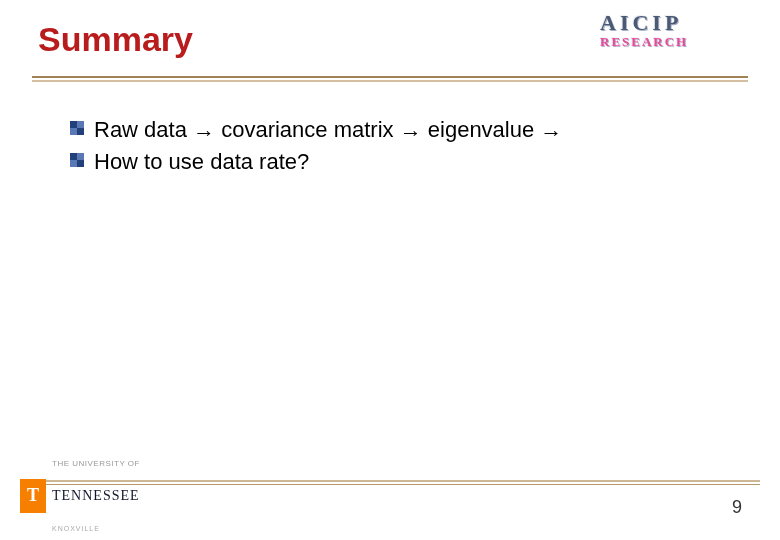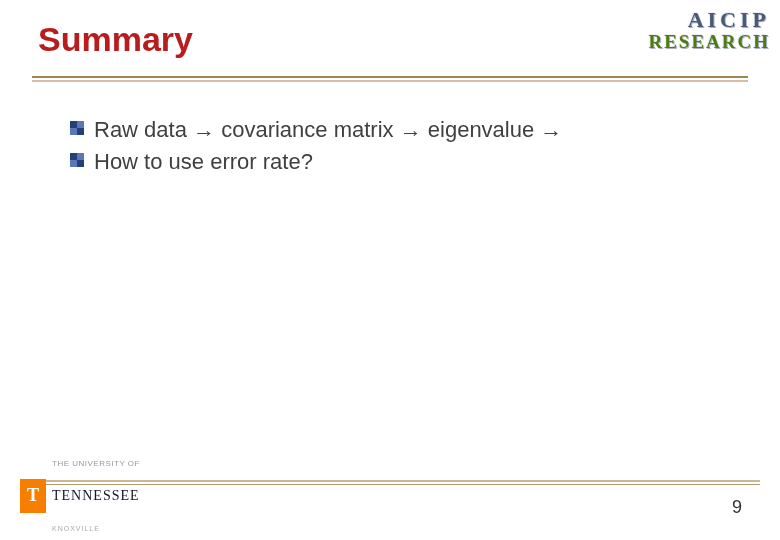--- a/index.html
+++ b/index.html
@@ -1,24 +1,24 @@
 <!DOCTYPE html>
 <html><head>
 <meta charset="utf-8">
 <style>
   * { margin: 0; padding: 0; box-sizing: border-box; }
   html, body { width: 780px; height: 540px; font-family: Arial, Helvetica, sans-serif; background: #fff; overflow: hidden; }
   .slide { position: relative; width: 780px; height: 540px; }
   .title { position: absolute; top: 20px; left: 38px; font-size: 34px; font-weight: bold; color: #b91c1c; }
-  .logo-top { position: absolute; top: 3px; right: 10px; width: 170px; height: 55px; display: flex; flex-direction: column; align-items: flex-end; justify-content: center; }
+  .logo-top { position: absolute; top: 3px; right: 10px; width: 170px; height: 55px; display: flex; flex-direction: column; align-items: flex-start; justify-content: center; }
   .logo-top .l1 { font-family: Georgia, 'Times New Roman', serif; font-size: 22px; font-weight: bold; letter-spacing: 4px; color: #4a5a75; text-shadow: 1px 1px 0 #aab2c6, -1px -1px 0 #eef0f6; line-height: 1.05; }
-  .logo-top .l2 { font-family: Georgia, 'Times New Roman', serif; font-size: 19px; font-weight: bold; letter-spacing: 2px; color: #4d7c0f; text-shadow: 1px 1px 0 #aab2c6, -1px -1px 0 #eef0f6; }
+  .logo-top .l2 { font-family: Georgia, 'Times New Roman', serif; font-size: 13px; font-weight: bold; letter-spacing: 2px; color: #ec4899; text-shadow: 1px 1px 0 #aab2c6, -1px -1px 0 #eef0f6; }
   .rule-top { position: absolute; top: 76px; left: 32px; right: 32px; height: 0; border-top: 2px solid #a08255; }
   .rule-top::after { content: ""; display: block; border-top: 2px solid #d6bfa0; margin-top: 2px; }
-  .content { position: absolute; top: 115px; left: 70px; right: 50px; font-size: 22px; color: #404040; line-height: 1.35; }
+  .content { position: absolute; top: 115px; left: 70px; right: 50px; font-size: 22px; color: #000000; line-height: 1.35; }
   .bullet { position: relative; padding-left: 24px; margin-bottom: 2px; }
   .bullet-marker { position: absolute; left: 0; top: 6px; width: 14px; height: 14px; }
   .bullet-marker span { position: absolute; width: 50%; height: 50%; }
   .bullet-marker .a { left: 0; top: 0; background: #22407a; }
   .bullet-marker .b { right: 0; top: 0; background: #5a78b6; }
   .bullet-marker .c { left: 0; bottom: 0; background: #5a78b6; }
   .bullet-marker .d { right: 0; bottom: 0; background: #22407a; }
   .cont { padding-left: 24px; }
   .rule-bottom { position: absolute; bottom: 58px; left: 20px; right: 20px; height: 0; border-top: 2px solid #cdb795; }
   .rule-bottom::after { content: ""; display: block; border-top: 1px solid #b4996c; margin-top: 2px; }
@@ -53,21 +53,21 @@
         </div>
       <span>Raw data  → covariance matrix → eigenvalue →</span>
     </div>
     <div class="bullet">
       <div class="bullet-marker">
           <span class="a"></span>
           <span class="b"></span>
           <span class="c"></span>
           <span class="d"></span>
         </div>
-      <span>How to use error rate?</span>
+      <span>How to use data rate?</span>
     </div>
   </div>
 
   <div class="rule-bottom"></div>
 
   <div class="footer-logo">
     <div class="ut-mark">T</div>
     <div class="ut-text">
       <div class="ut-the">THE UNIVERSITY OF</div>
       <div class="ut-name">TENNESSEE</div>

